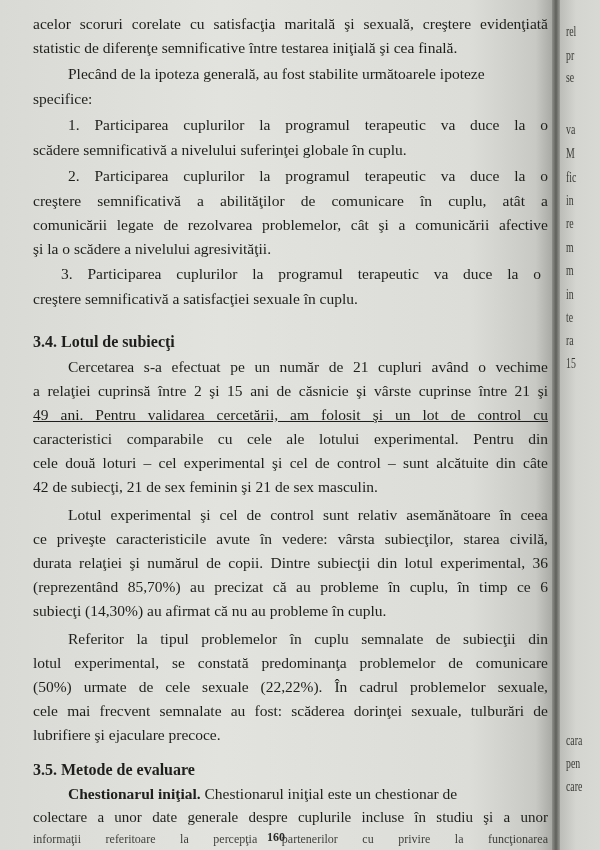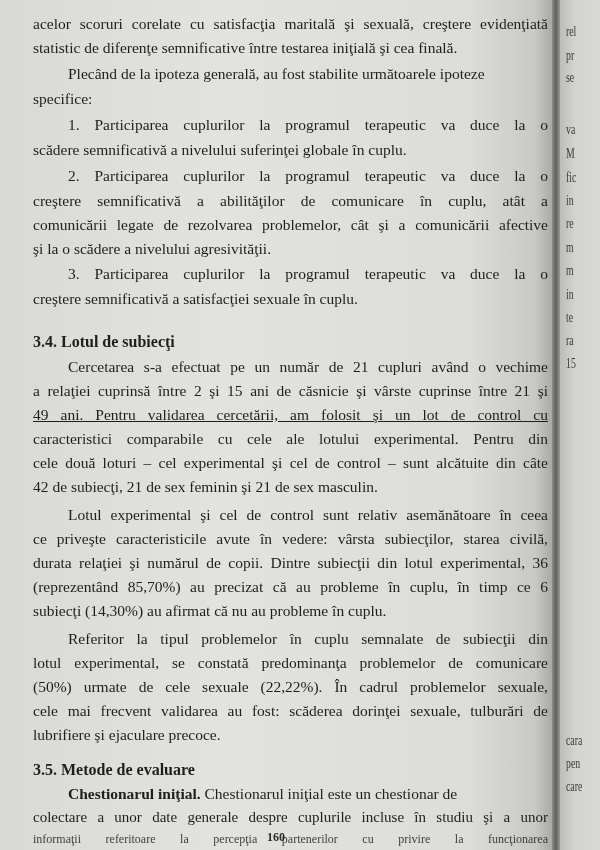--- a/index.html
+++ b/index.html
@@ -98,41 +98,41 @@
     <div class="line" style="top:87px;">specifice:</div>
 
     <div class="line" style="top:113px; left:35px; width:480px; text-align:justify; text-align-last:justify;">1. Participarea cuplurilor la programul terapeutic va duce la o</div>
     <div class="line" style="top:138px;">scădere semnificativă  a nivelului suferinţei globale în cuplu.</div>
 
     <div class="line" style="top:164px; left:35px; width:480px; text-align:justify; text-align-last:justify;">2. Participarea cuplurilor la programul terapeutic va duce la o</div>
     <div class="line just" style="top:189px;">creştere semnificativă a abilităţilor de comunicare în cuplu, atât a</div>
     <div class="line just" style="top:213px;">comunicării legate de rezolvarea problemelor, cât şi a comunicării afective</div>
     <div class="line" style="top:237px;">şi la o scădere a nivelului agresivităţii.</div>
 
-    <div class="line" style="top:262px; left:35px; width:480px; text-align:justify; text-align-last:justify;">3. Participarea cuplurilor la programul terapeutic va duce la o</div>
+    <div class="line" style="top:262px; left:28px; width:480px; text-align:justify; text-align-last:justify;">3. Participarea cuplurilor la programul terapeutic va duce la o</div>
     <div class="line" style="top:287px;text-align:center;">creştere semnificativă a satisfacţiei sexuale în cuplu.</div>
 
     <div class="line heading" style="top:330px;">3.4. Lotul de subiecţi</div>
     <div class="line" style="top:355px; left:35px; width:480px; text-align:justify; text-align-last:justify;">Cercetarea s-a efectuat pe un număr de 21 cupluri având o vechime</div>
     <div class="line just" style="top:379px;">a relaţiei cuprinsă  între 2 şi 15 ani de căsnicie şi vârste cuprinse între 21 şi</div>
     <div class="line just" style="top:403px;text-decoration:underline;">49 ani. Pentru validarea cercetării, am folosit şi un lot de control cu</div>
     <div class="line just" style="top:427px;">caracteristici comparabile cu cele ale lotului experimental.      Pentru din</div>
     <div class="line just" style="top:451px;">cele două loturi – cel experimental şi cel de control – sunt alcătuite din câte</div>
     <div class="line" style="top:475px;">42 de subiecţi, 21 de sex feminin şi 21 de sex masculin.</div>
 
     <div class="line" style="top:503px; left:35px; width:480px; text-align:justify; text-align-last:justify;">Lotul experimental şi cel de control sunt relativ asemănătoare în ceea</div>
     <div class="line just" style="top:527px;">ce priveşte caracteristicile avute în vedere: vârsta subiecţilor, starea civilă,</div>
     <div class="line just" style="top:551px;">durata relaţiei şi numărul de copii. Dintre subiecţii din lotul experimental, 36</div>
     <div class="line just" style="top:575px;">(reprezentând 85,70%) au precizat că au probleme în cuplu, în timp ce 6</div>
     <div class="line" style="top:599px;">subiecţi (14,30%) au afirmat că nu au probleme în cuplu.</div>
 
     <div class="line" style="top:627px; left:35px; width:480px; text-align:justify; text-align-last:justify;">Referitor la tipul problemelor în cuplu semnalate de subiecţii din</div>
     <div class="line just" style="top:651px;">lotul experimental, se constată predominanţa problemelor de comunicare</div>
     <div class="line just" style="top:675px;">(50%) urmate de cele sexuale (22,22%). În cadrul problemelor sexuale,</div>
-    <div class="line just" style="top:699px;">cele mai frecvent validarea au fost: scăderea dorinţei sexuale, tulburări de</div>
+    <div class="line just" style="top:699px;">cele mai frecvent semnalate au fost: scăderea dorinţei sexuale, tulburări de</div>
     <div class="line" style="top:723px;">lubrifiere şi ejaculare precoce.</div>
 
     <div class="line heading" style="top:758px;">3.5. Metode de evaluare</div>
     <div class="line" style="top:782px; left:35px; width:480px;">
       <span class="bold-inline">Chestionarul iniţial.</span><span> Chestionarul iniţial este un chestionar de</span>
     </div>
     <div class="line just" style="top:806px; font-size:15px;">colectare a unor date generale despre cuplurile incluse în studiu şi a unor</div>
     <div class="line just" style="top:828px; font-size:12px; opacity:0.85;">informaţii referitoare la percepţia partenerilor cu privire la funcţionarea</div>
   </div>
   <div class="page-number" style="top:830px;">160</div>

